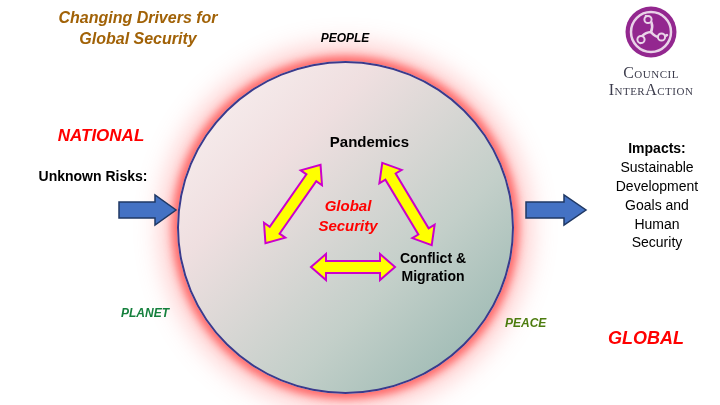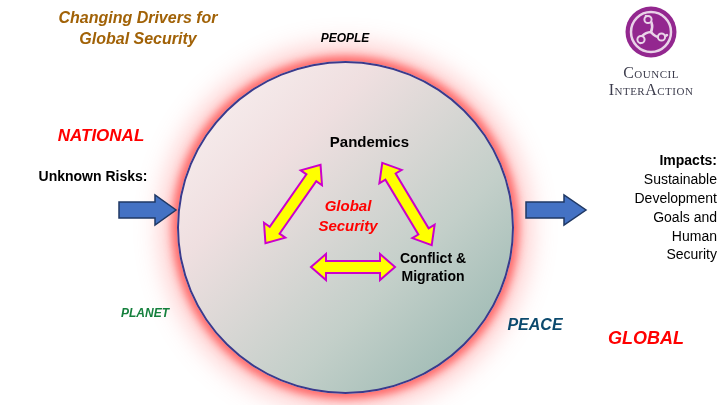--- a/index.html
+++ b/index.html
@@ -54,24 +54,24 @@
   }
   .conflict {
     position:absolute; left:376px; top:249px; width:114px; text-align:center;
     font-weight:bold; font-size:14px; line-height:1.3; color:#000;
   }
   .planet {
     position:absolute; left:108px; top:306px; width:74px; text-align:center;
     font-weight:bold; font-style:italic; font-size:12px; color:#15803d;
   }
   .peace {
-    position:absolute; left:505px; top:316px; width:60px; text-align:center;
-    font-weight:bold; font-style:italic; font-size:16px; color:#0c4a6e;
+    position:absolute; left:505px; top:316px; width:60px; 
+    font-weight:bold; font-style:italic; font-size:12px; color:#4d7c0f;
   }
-  .impacts { position:absolute; left:597px; top:151px; width:120px; text-align:right; font-size:14px; line-height:1.35; color:#000; }
+  .impacts { position:absolute; left:597px; top:139px; width:120px; text-align:center; font-size:14px; line-height:1.35; color:#000; }
   .impacts .t { font-weight:bold; }
   .global {
     position:absolute; left:598px; top:328px; width:96px; text-align:center;
     color:#ff0000; font-weight:bold; font-style:italic; font-size:18px;
   }
 </style>
 </head>
 <body>
 
 <div class="stage">

